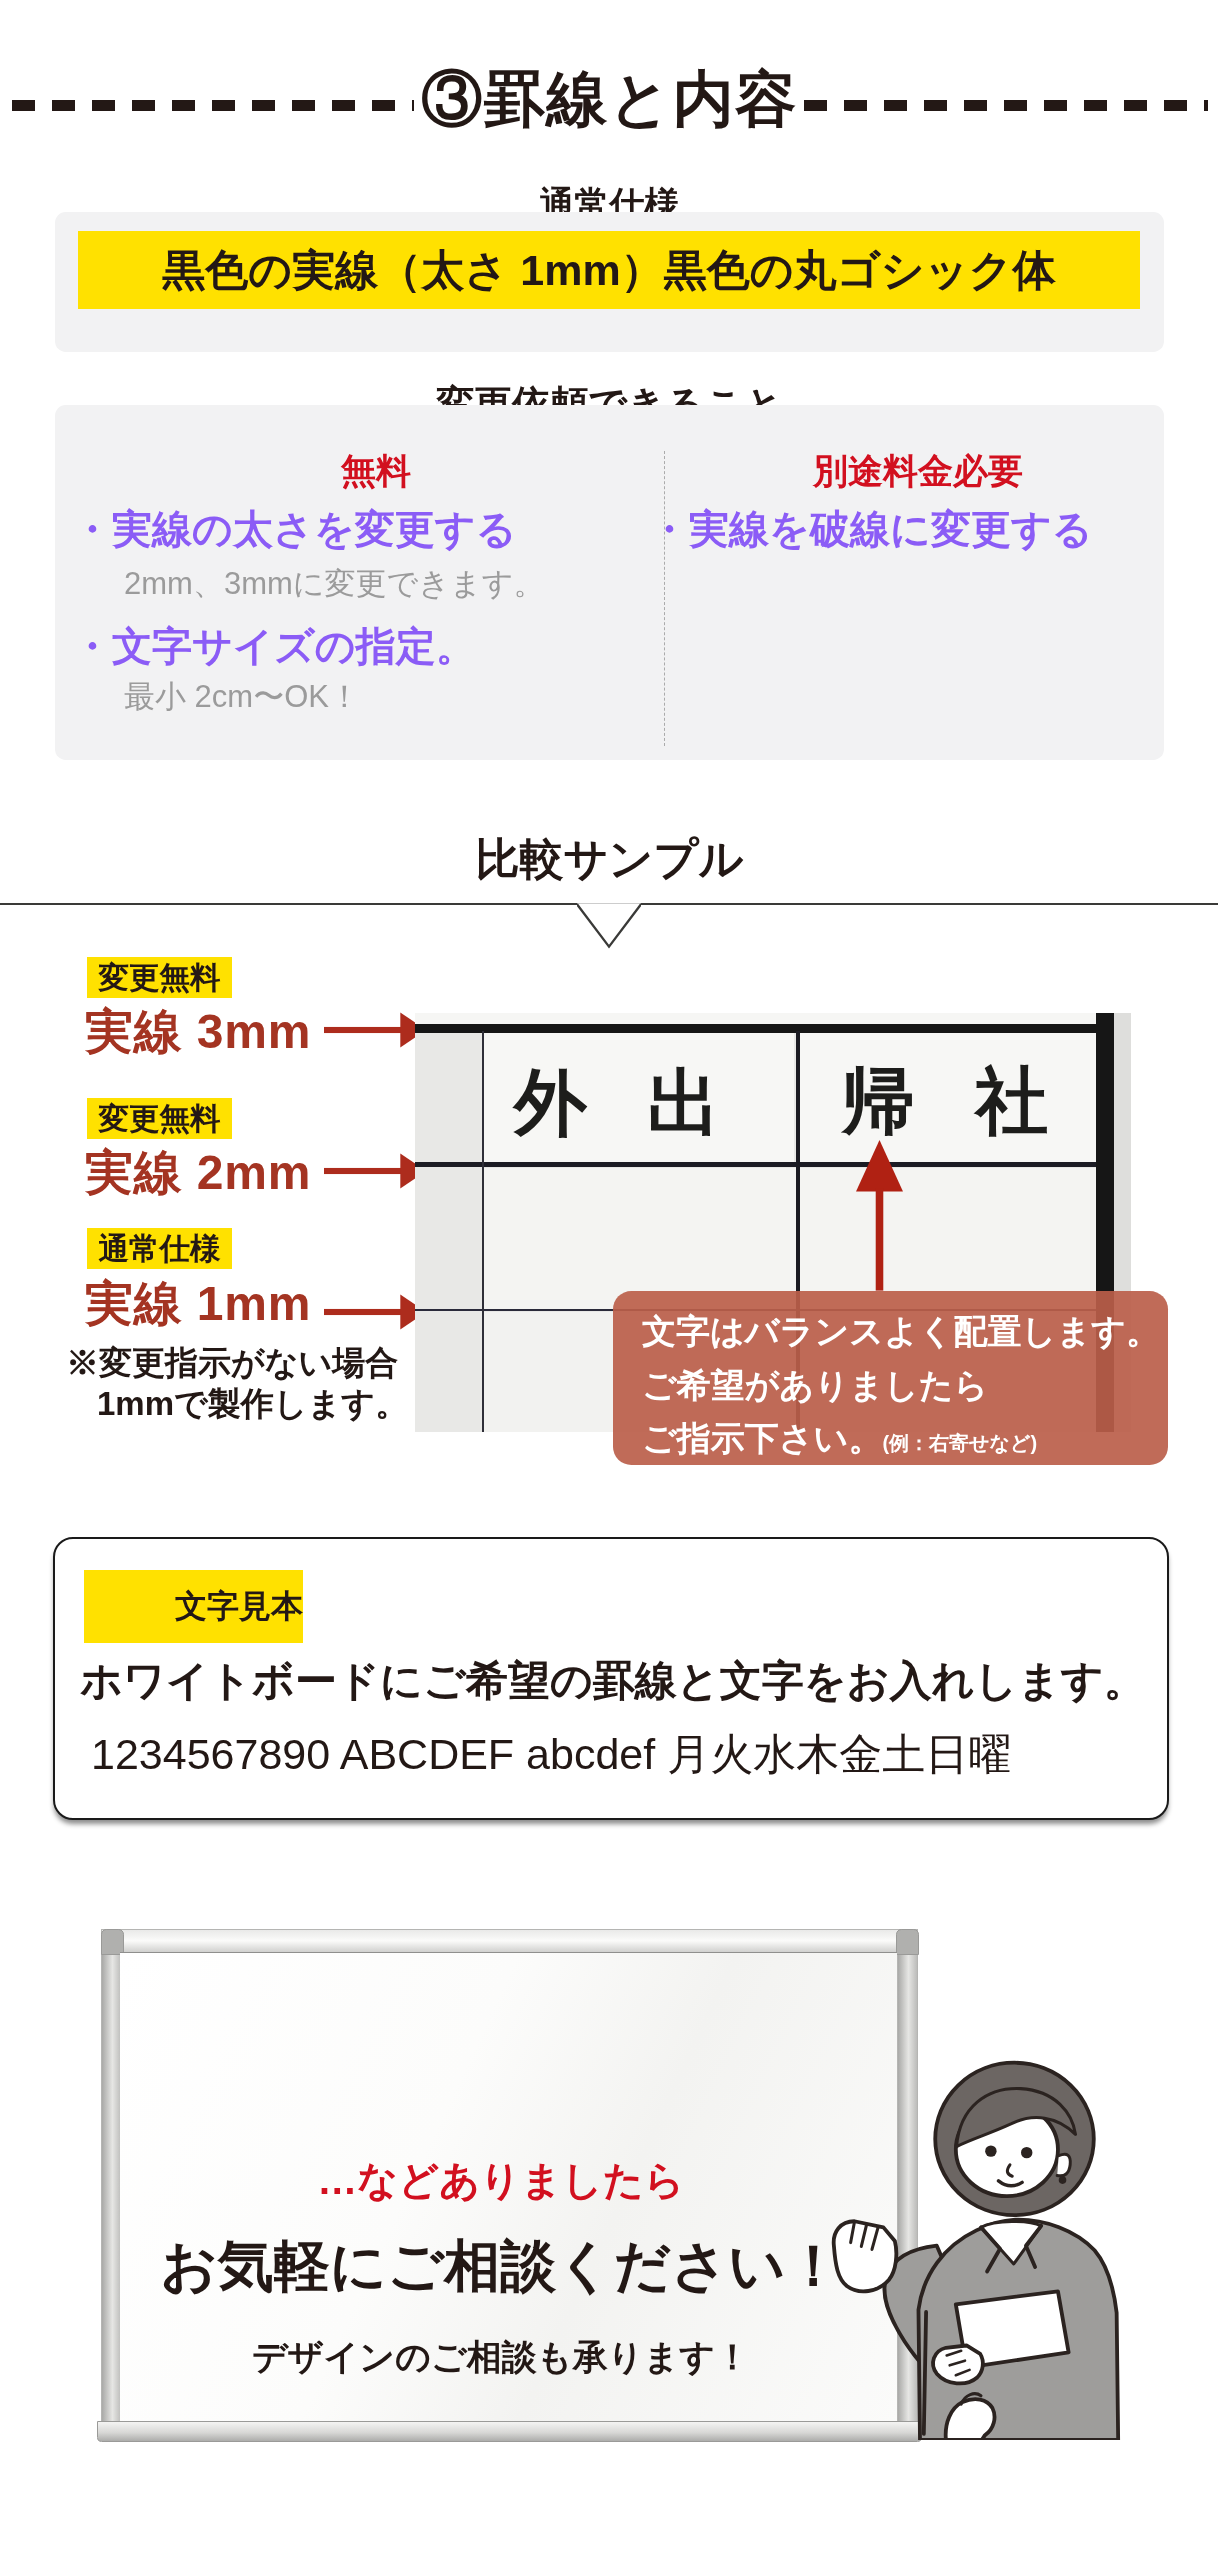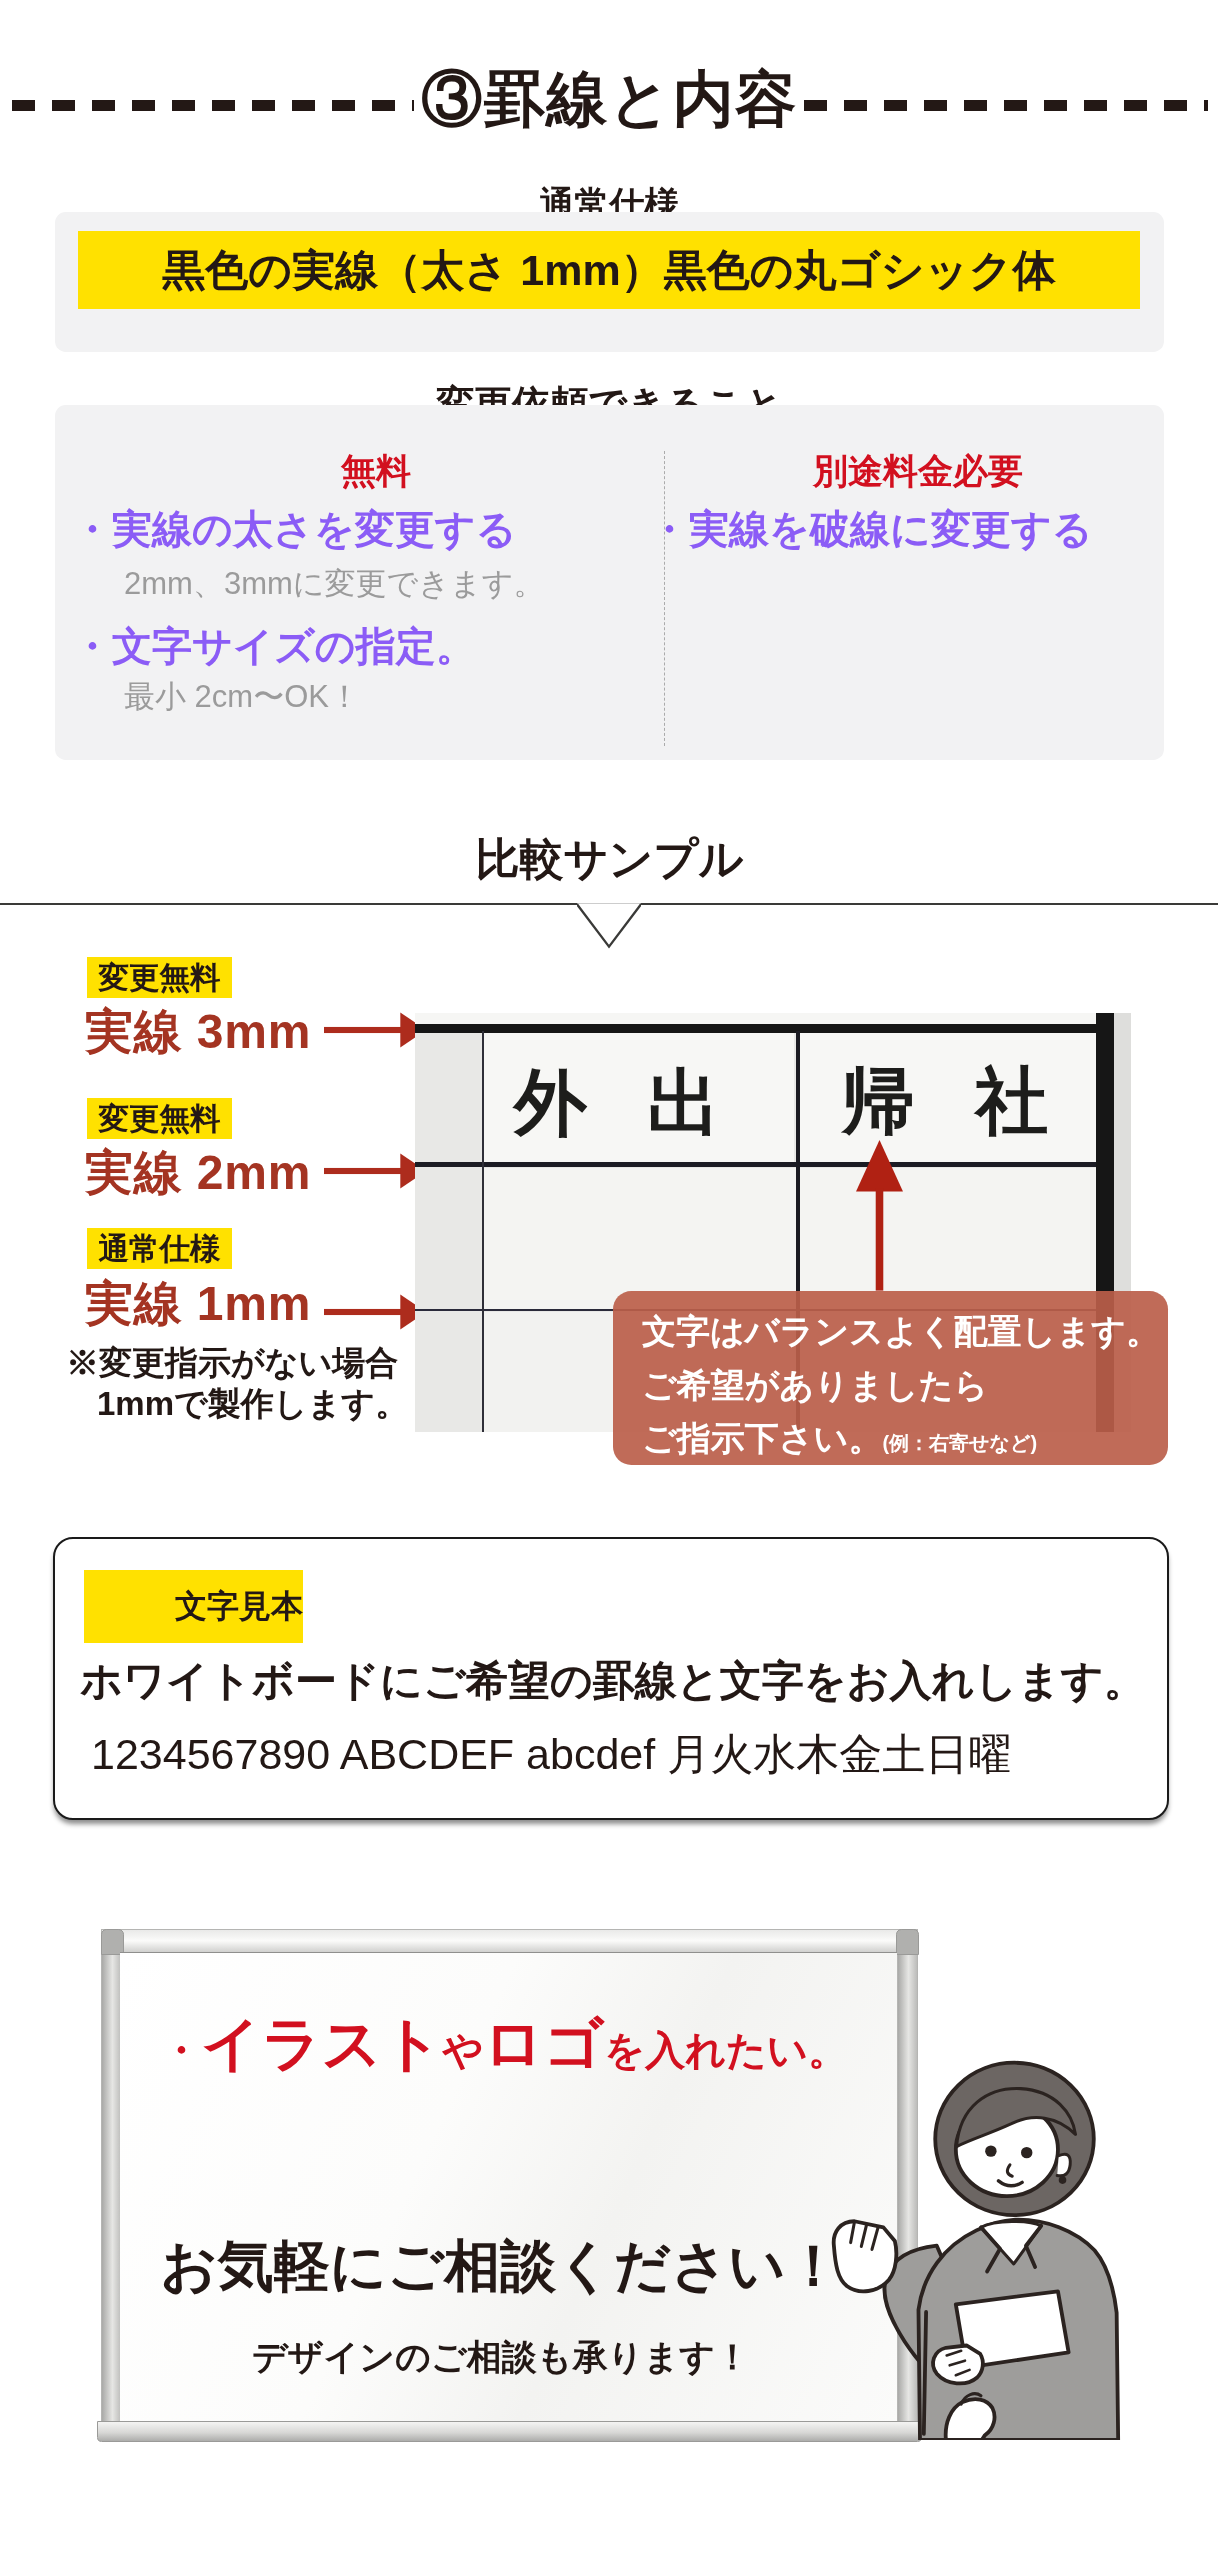--- a/index.html
+++ b/index.html
@@ -198,23 +198,21 @@
   </div>
 
   <div class="abs rail-side rail-left"></div>
   <div class="abs rail-side rail-right"></div>
   <div class="abs rail rail-top"></div>
   <div class="abs cap" style="left:101px;"></div>
   <div class="abs cap" style="left:896px;"></div>
   <div class="abs board-surface"></div>
   <div class="abs tray"></div>
 
-  <div class="abs consult-line" style="left:161px;top:2005px;">
-    <span class="mid">・</span><span class="big">イラスト</span><span class="mid">や</span><span class="big">ロゴ</span><span class="mid">を入れたい。</span>
-  </div>
+  <div class="abs consult-center consult-line3">…などありましたら</div>
   <div class="abs consult-center consult-line4">お気軽にご相談ください！</div>
   <div class="abs consult-center consult-line5">デザインのご相談も承ります！</div>
 
   <svg class="abs" style="left:830px;top:2049px;" width="305" height="391" viewBox="0 0 400 513">
     <g stroke="#2b2320" stroke-linecap="round" stroke-linejoin="round" fill="none">
 
       <path d="M 140,258 C 104,262 82,276 74,298 C 66,322 76,350 98,384 C 114,408 132,428 150,440 L 178,362 C 160,332 148,296 146,272 Z" fill="#9e9d9b" stroke-width="5"></path>
       <path d="M 70,234 L 32,226 C 14,226 3,240 5,258 C 7,284 10,301 22,311 C 38,323 63,319 77,303 C 87,291 89,268 85,252 Z" fill="#ffffff" stroke-width="5"></path>
       <path d="M 32,227 L 27,254" stroke-width="4"></path>
       <path d="M 48,230 L 41,259" stroke-width="4"></path>

